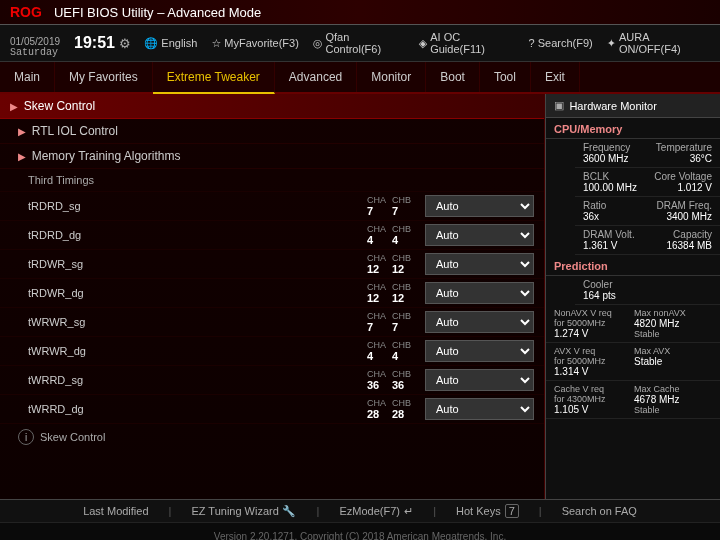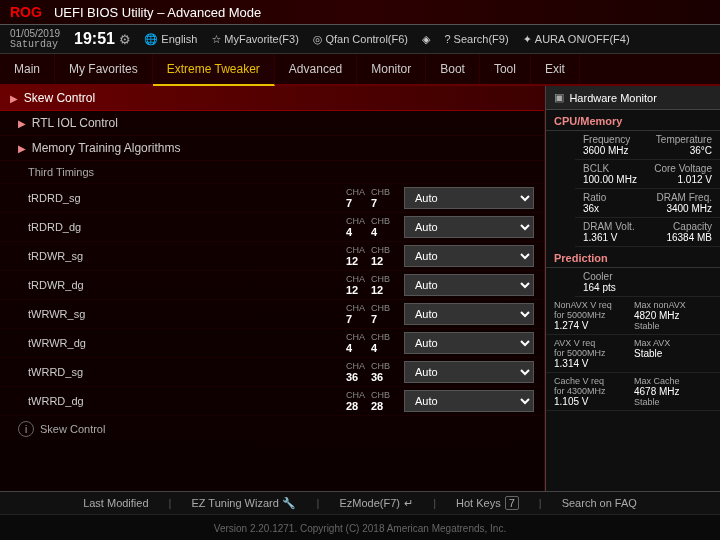--- a/index.html
+++ b/index.html
@@ -147,21 +147,21 @@
     }
     .channel-box {
       display: flex;
       flex-direction: column;
       align-items: flex-start;
       font-size: 9px;
     }
     .channel-box .ch-label { color: #888; font-size: 9px; }
     .channel-box .ch-val { color: #fff; font-size: 11px; font-weight: bold; }
     .timing-dropdown {
-      width: 130px;
+      width: 109px;
       background: #333;
       border: 1px solid #555;
       color: #fff;
       padding: 2px 6px;
       font-size: 11px;
       height: 22px;
     }
 
     
     .bottom-info {
@@ -256,21 +256,21 @@
   </style>
 </head>
 <body>
 
 <div class="title-bar">
   <span class="logo">ROG</span>
   <span class="title-text">UEFI BIOS Utility – Advanced Mode</span>
 </div>
 
 <div class="info-bar">
-  <div style="display:flex;flex-direction:column;align-items:flex-start;">
+  <div style="display:flex;flex-direction:column;align-items:flex-start;margin-top:8px;">
     <span style="font-size:10px;color:#aaa;">01/05/2019</span>
     <span style="font-size:10px;color:#aaa;font-family:Liberation Mono, monospace;">Saturday</span>
   </div>
   <div style="display:flex;align-items:center;gap:4px;">
     <span class="datetime">19:51</span>
     <span style="color:#aaa;font-size:13px;cursor:pointer;">⚙</span>
   </div>
   <div class="info-item">
     <span style="color:#e88;">🌐</span>
     <span>English</span>
@@ -278,20 +278,21 @@
   <div class="info-item">
     <span>☆</span>
     <span>MyFavorite(F3)</span>
   </div>
   <div class="info-item">
     <span>◎</span>
     <span>Qfan Control(F6)</span>
   </div>
   <div class="info-item">
     <span>◈</span>
+    <span>AI OC Guide(F11)</span>
   </div>
   <div class="info-item">
     <span>?</span>
     <span>Search(F9)</span>
   </div>
   <div class="info-item">
     <span>✦</span>
     <span>AURA ON/OFF(F4)</span>
   </div>
 </div>

